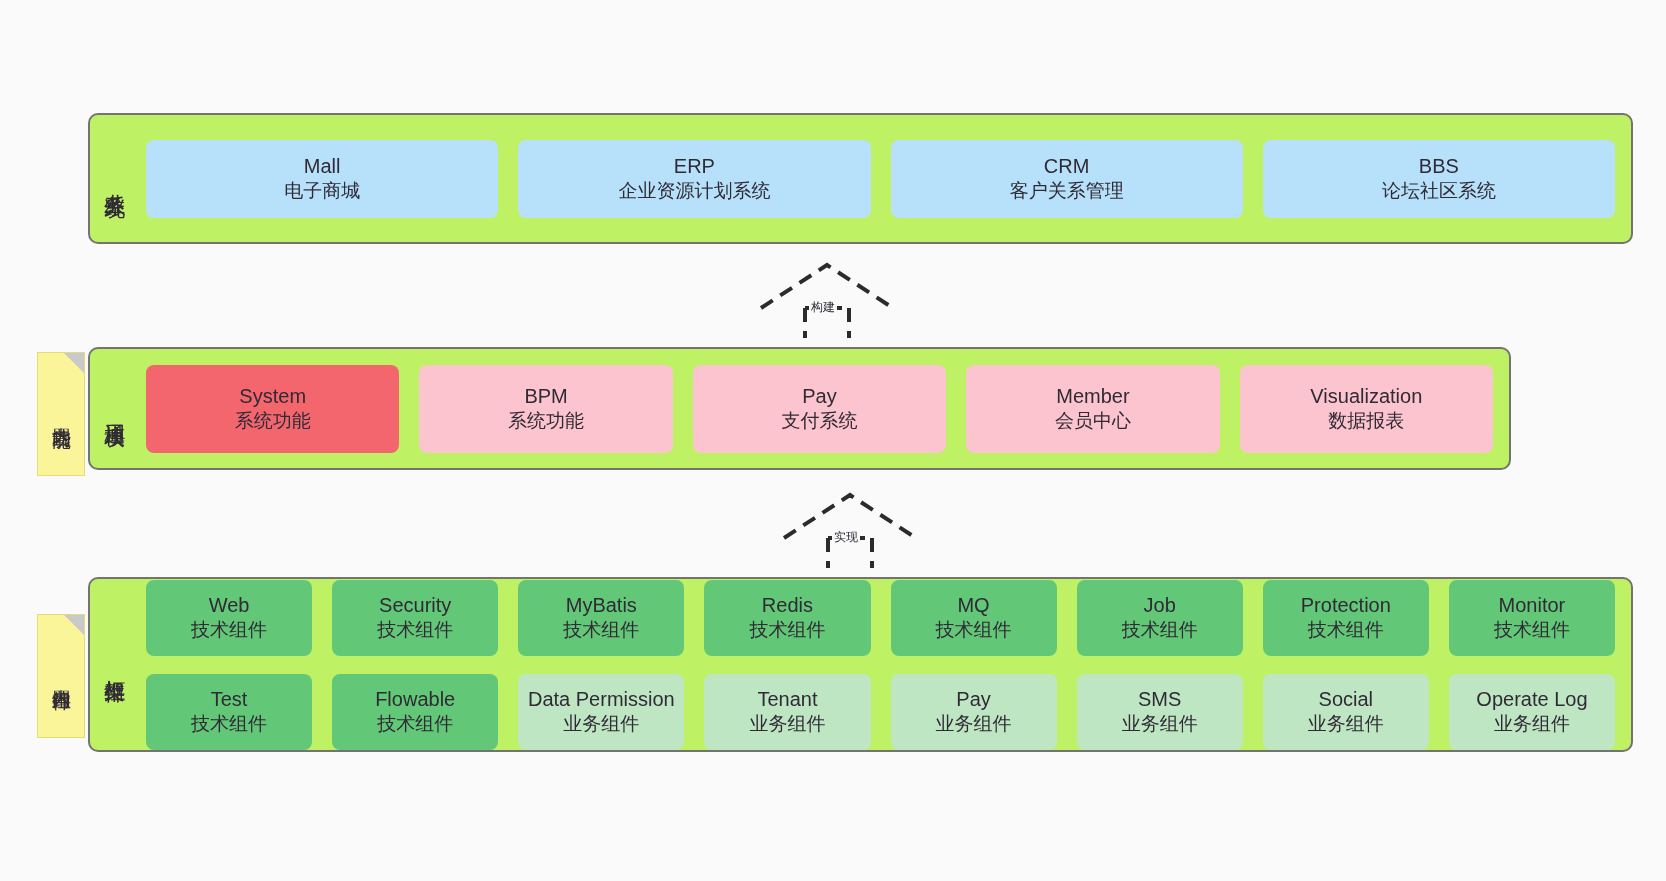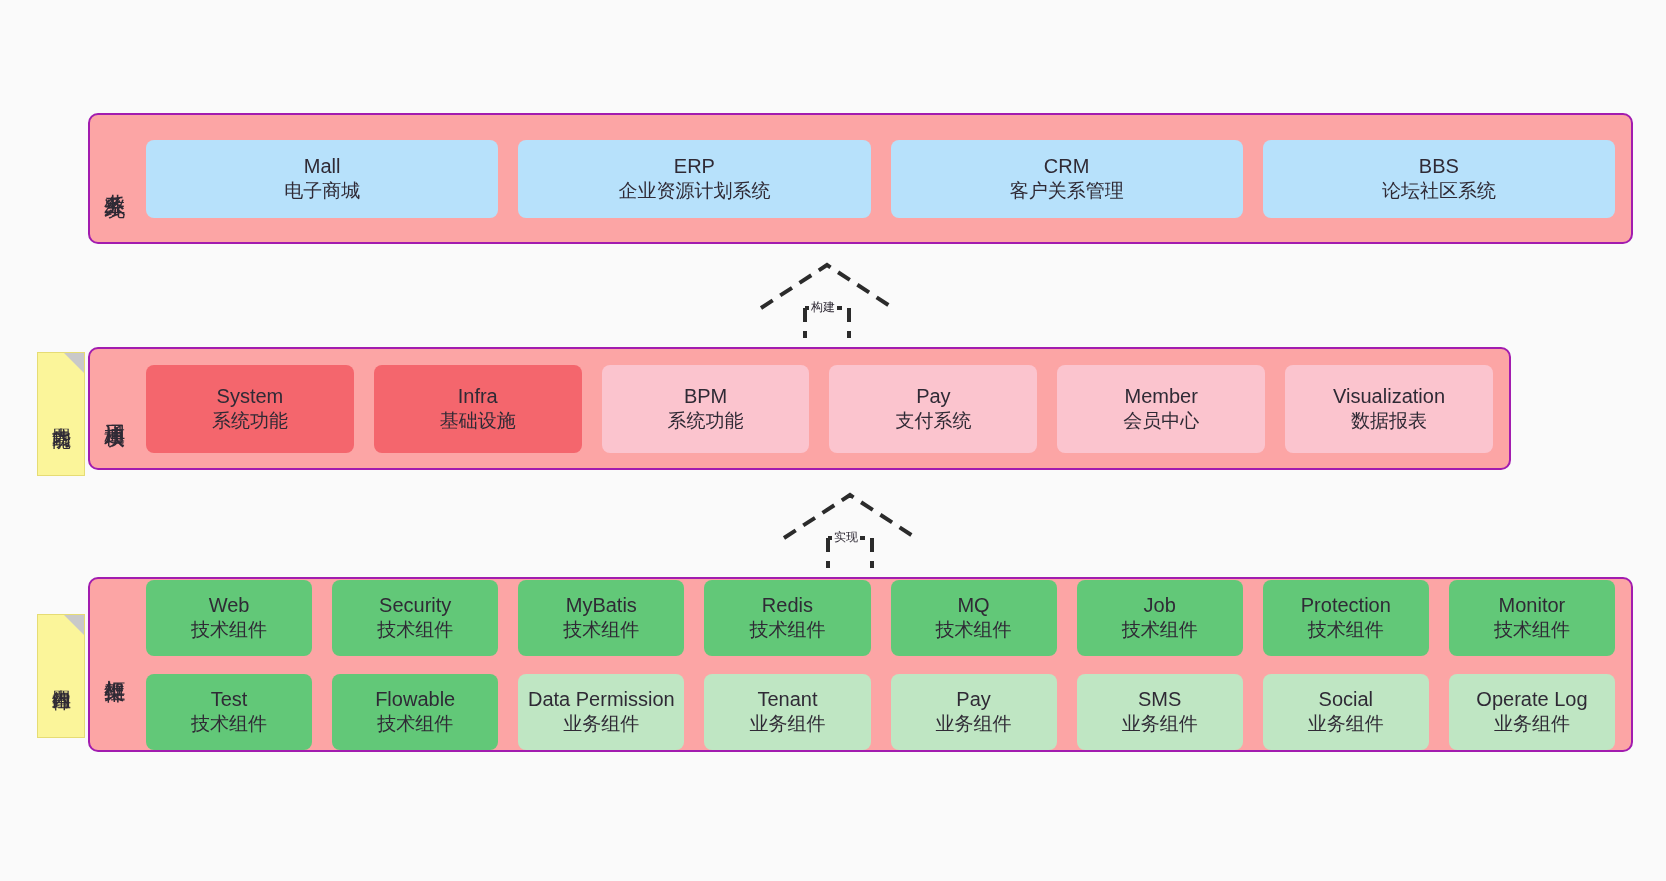--- a/index.html
+++ b/index.html
@@ -9,22 +9,22 @@
     background: #fafafa;
     font-family: "Liberation Sans", "DejaVu Sans", sans-serif;
     color: #333;
     overflow: hidden;
   }
   .canvas { position: relative; width: 1666px; height: 881px; }
 
   
   .band {
     position: absolute;
-    background: #fca5a5;
-    border: 2px solid #a21caf;
+    background: #bef264;
+    border: 2px solid #737373;
     border-radius: 10px;
     display: flex;
     align-items: stretch;
   }
   .band-label {
     width: 50px;
     flex: 0 0 50px;
     display: flex;
     align-items: center;
     justify-content: center;
@@ -153,24 +153,20 @@
     <span>内置功能</span>
   </div>
   <div class="band" id="band-1" style="left:88px; top:347px; width:1423px; height:123px;">
     <div class="band-label">通用模块</div>
     <div class="band-body">
       <div class="row">
         <div class="card red">
           <span class="t1">System</span>
           <span class="t2">系统功能</span>
         </div>
-        <div class="card red">
-          <span class="t1">Infra</span>
-          <span class="t2">基础设施</span>
-        </div>
         <div class="card pink">
           <span class="t1">BPM</span>
           <span class="t2">系统功能</span>
         </div>
         <div class="card pink">
           <span class="t1">Pay</span>
           <span class="t2">支付系统</span>
         </div>
         <div class="card pink">
           <span class="t1">Member</span>

